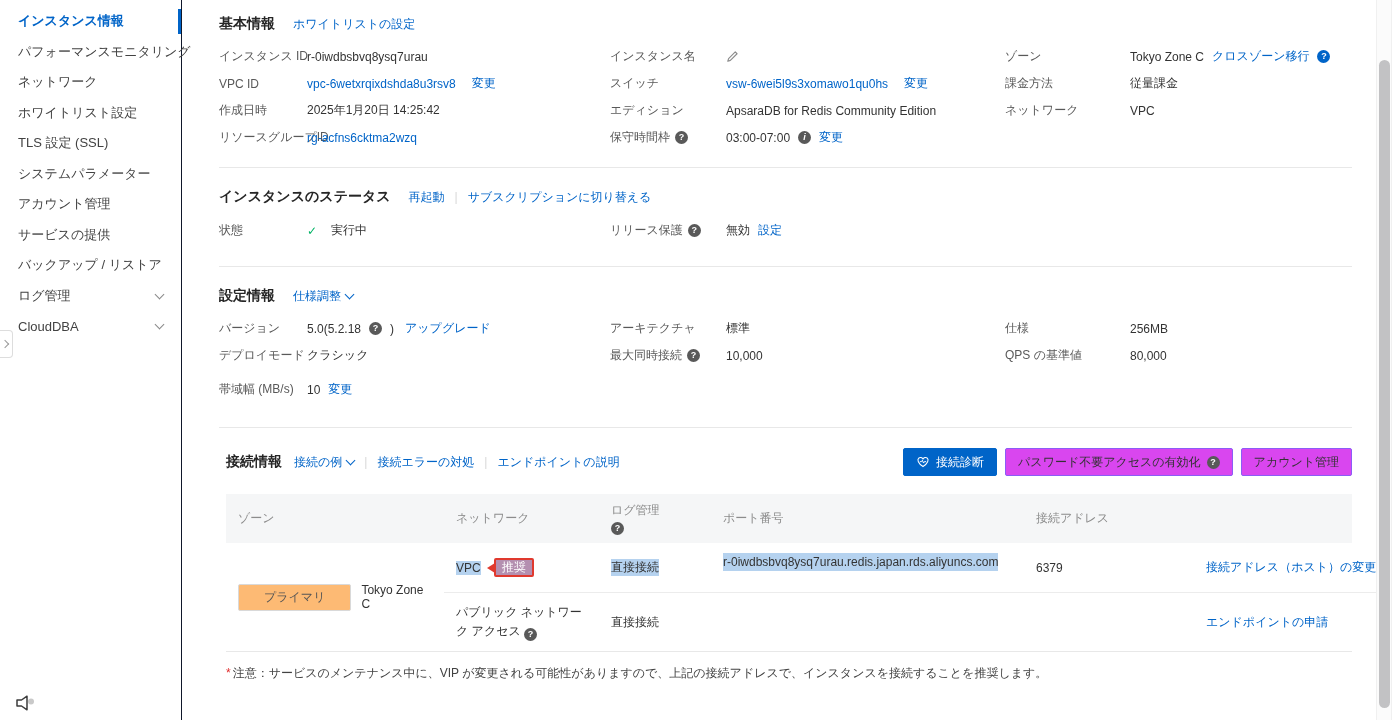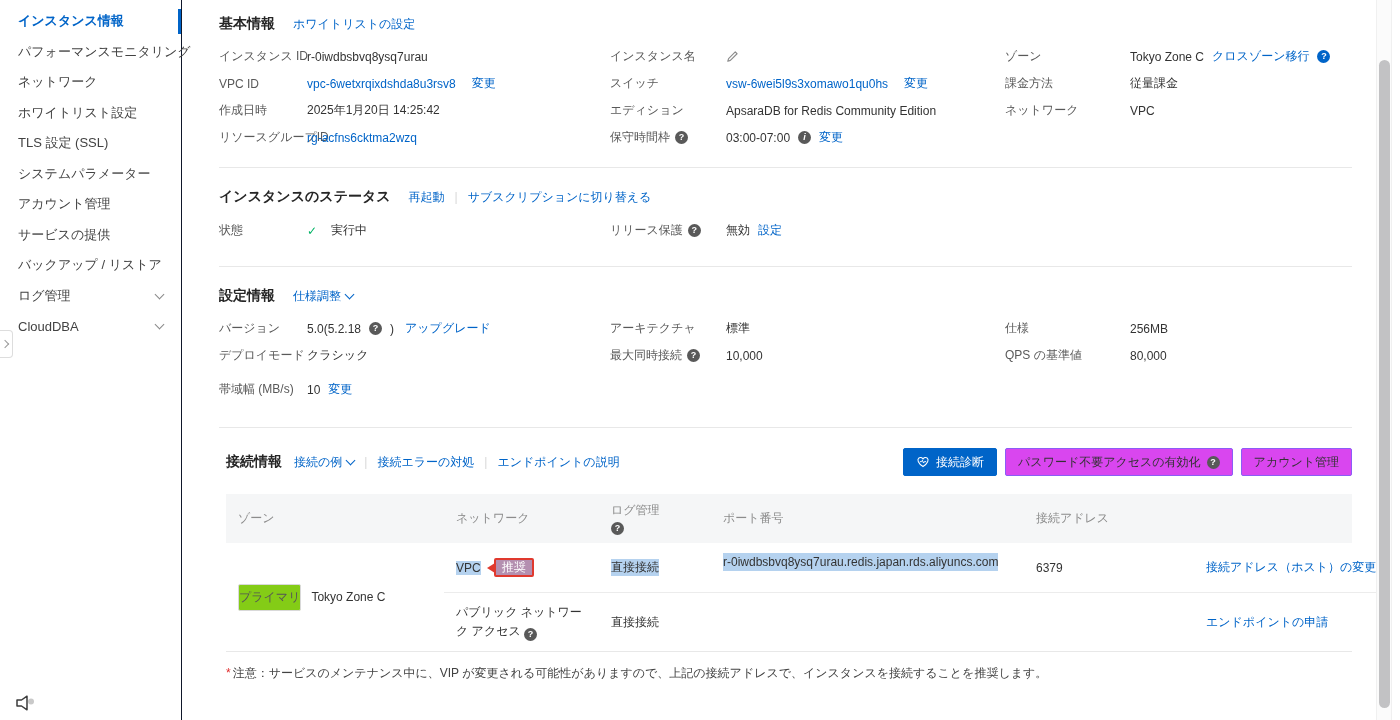--- a/index.html
+++ b/index.html
@@ -74,21 +74,21 @@
   .ctable { margin-top:18px; font-size:12px; }
   .tgrid { display:grid; grid-template-columns:218px 155px 112px 313px 170px 1fr; }
   .thead { background:#f5f6f7; color:#8c8c8c; }
   .thead .hcell { padding:8px 12px; min-height:48px; display:flex; align-items:center; }
   .thead .hcell.stack { flex-direction:column; align-items:flex-start; justify-content:center; gap:3px; }
   .tb { border-bottom:1px solid #e8e8e8; }
   .cell { padding:10px 12px; display:flex; align-items:flex-start; }
   .r1 { border-bottom:1px solid #ececec; min-height:50px; }
   .r2 { min-height:56px; }
   .zone-cell { grid-row:1 / 3; display:flex; align-items:center; padding:0 12px; }
-  .tag-plain { border:1px solid #d9d9d9; background:#84cc16; color:#555; padding:4px 0;
+  .tag-plain { border:1px solid #d9d9d9; background:#fdba74; color:#555; padding:4px 25px;
     border-radius:2px; margin-right:10px; white-space:nowrap; }
   .hl { background:#b5d2ef; }
   .addr { width:313px; }
   .addr span { display:inline-block; max-width:300px; overflow-wrap:normal; word-break:normal; line-height:1.5; }
   .rec-badge { position:relative; display:inline-flex; align-items:center; margin-left:13px;
     background:#b48fb0; border:2px solid #e0392e; color:#fff; padding:0 6px; height:19px;
     font-size:12px; border-radius:2px; }
   .rec-badge::before { content:""; position:absolute; left:-9px; top:50%; margin-top:-5px;
     border-top:5px solid transparent; border-bottom:5px solid transparent; border-right:8px solid #e0392e; }
   .net-wrap { max-width:150px; white-space:normal; line-height:1.6; }

